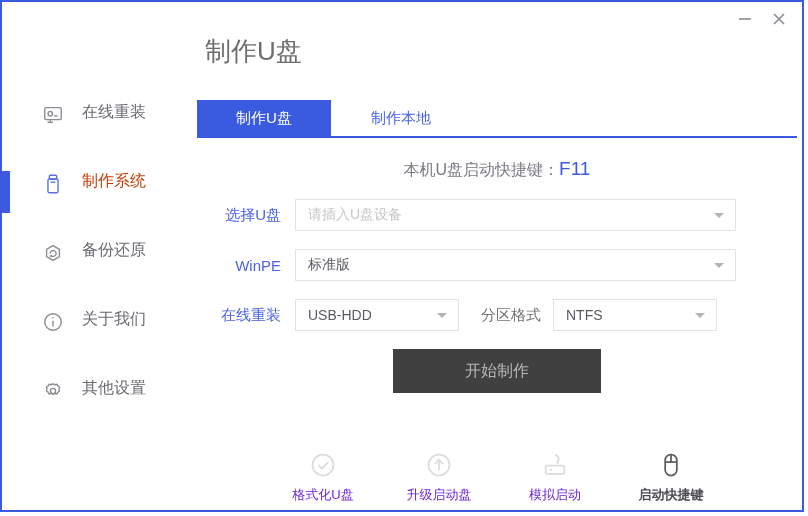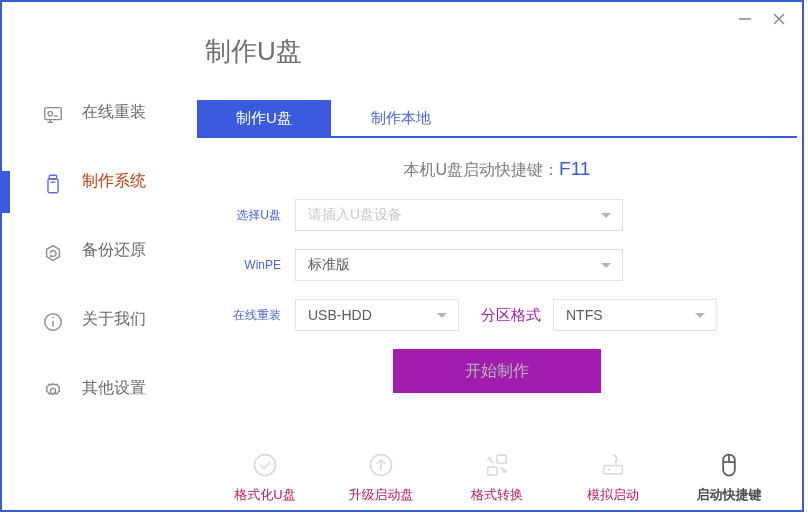--- a/index.html
+++ b/index.html
@@ -103,21 +103,21 @@
   .hotkey-line .key{color:#3a5bdf;font-size:19px;font-weight:500;}
   
   .form{
     margin-top:18px;margin-left:7px;width:600px;
   }
   .row{
     display:flex;align-items:center;height:32px;margin-bottom:18px;
   }
   .row-label{
     width:98px;text-align:right;
-    font-size:12px;color:#4a63e7;white-space:nowrap;
+    font-size:15px;color:#4a63e7;white-space:nowrap;
     padding-right:14px;box-sizing:border-box;
   }
   .select{
     position:relative;height:32px;
     border:1px solid #e2e2e6;background:#ffffff;
     box-sizing:border-box;
     display:flex;align-items:center;
     cursor:default;
   }
   .select .val{
@@ -126,55 +126,55 @@
   }
   .select .val.placeholder{color:#c7c7cc;}
   .select .caret{
     position:absolute;right:11px;top:50%;
     margin-top:-2px;
     width:0;height:0;
     border-left:5px solid transparent;
     border-right:5px solid transparent;
     border-top:5px solid #b3b3b8;
   }
-  .sel-wide{width:328px;}
+  .sel-wide{width:441px;}
   .sel-mid{width:164px;align-items:center;}
   .row-label-inline{
     width:auto;text-align:center;
     padding:0 12px 0 22px;
-    font-size:15px;color:#a21caf;white-space:nowrap;font-family:Liberation Mono, monospace;
+    font-size:15px;color:#737373;white-space:nowrap;font-family:Liberation Mono, monospace;
   }
   
   .cta-wrap{
     margin-top:12px;margin-left:7px;width:600px;
     display:flex;justify-content:center;
   }
   .cta{
     width:208px;height:44px;
-    background:#a21caf;color:#b6b6b6;
+    background:#404040;color:#b6b6b6;
     display:flex;align-items:center;justify-content:center;
     font-size:16px;cursor:default;
   }
   
   .tools{
     position:absolute;left:7px;bottom:6px;width:600px;
     display:flex;justify-content:center;gap:50px;
   }
   .tool{
     width:66px;
     display:flex;flex-direction:column;align-items:center;
     cursor:default;
   }
   .tool .t-icon{
     width:30px;height:30px;color:#dcdce0;
     display:flex;align-items:center;justify-content:center;
   }
   .tool .t-icon svg{display:block;}
   .tool .t-label{
-    margin-top:6px;font-size:13px;color:#be185d;white-space:nowrap;
+    margin-top:6px;font-size:13px;color:#6d28d9;white-space:nowrap;
   }
   .tool.enabled .t-icon{color:#5c5c62;}
   .tool.enabled .t-label{color:#4a4a50;font-weight:bold;}
 </style>
 </head>
 <body>
 
 <div class="window">
 
   <div class="titlebar">
@@ -326,33 +326,20 @@
         <span class="t-icon">
           <svg width="28" height="28" viewBox="0 0 24 24" fill="none" stroke="currentColor" stroke-width="1.5">
             <circle cx="12" cy="12" r="9"></circle>
             <line x1="12" y1="16.5" x2="12" y2="7.5"></line>
             <polyline points="8.5,11 12,7.5 15.5,11"></polyline>
           </svg>
         </span>
         <span class="t-label">升级启动盘</span>
       </div>
 
-      <div class="tool">
-        <span class="t-icon">
-          <svg width="28" height="28" viewBox="0 0 24 24" fill="none" stroke="currentColor" stroke-width="1.5">
-            <rect x="12" y="3.5" width="8" height="7" rx="1"></rect>
-            <rect x="4" y="13.5" width="8" height="7" rx="1"></rect>
-            <path d="M9.5 9.5C7 9.5 5.5 8 5.5 6"></path>
-            <polyline points="3.6,7.6 5.5,5.6 7.4,7.6"></polyline>
-            <path d="M14.5 14.5c2.5 0 4 1.5 4 3.5"></path>
-            <polyline points="20.4,16.4 18.5,18.4 16.6,16.4"></polyline>
-          </svg>
-        </span>
-        <span class="t-label">格式转换</span>
-      </div>
 
       <div class="tool">
         <span class="t-icon">
           <svg width="28" height="28" viewBox="0 0 24 24" fill="none" stroke="currentColor" stroke-width="1.5">
             <path d="M12 3.5a3.2 3.2 0 0 1 2.2 5.5v2"></path>
             <rect x="4" y="12.5" width="16" height="7" rx="1.5"></rect>
             <circle cx="8.5" cy="16" r="1" fill="currentColor" stroke="none"></circle>
           </svg>
         </span>
         <span class="t-label">模拟启动</span>

